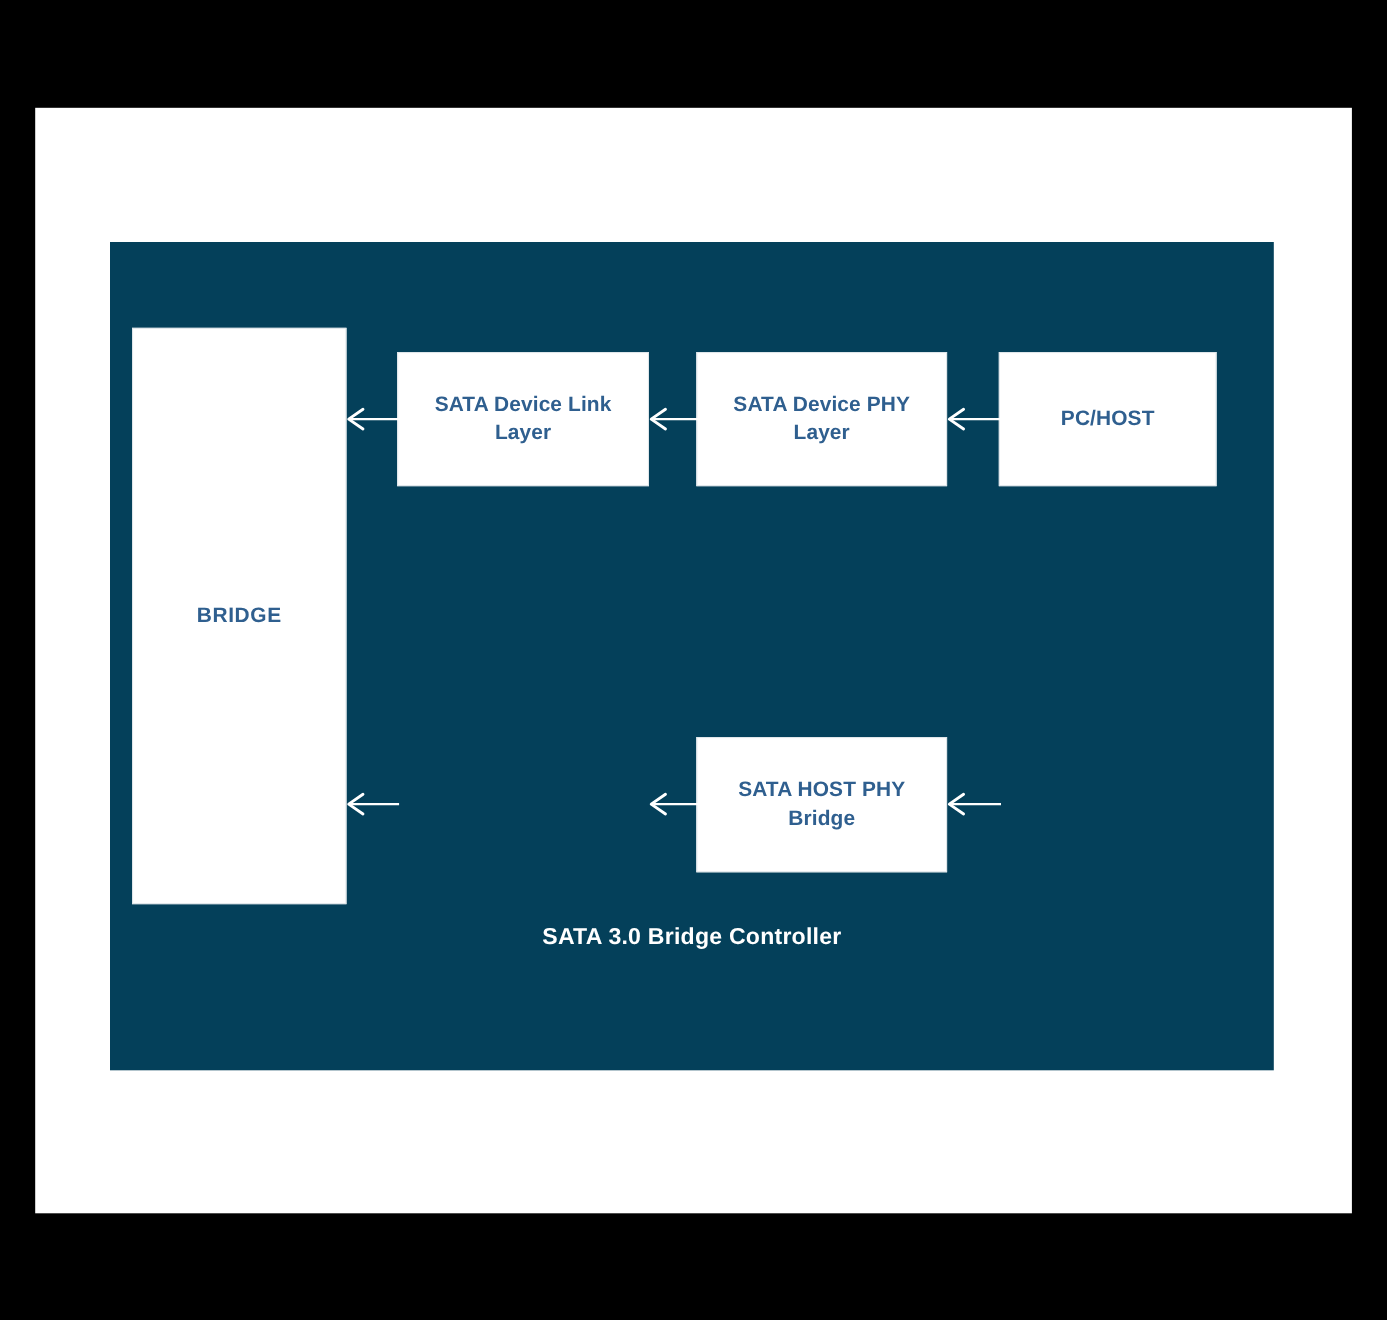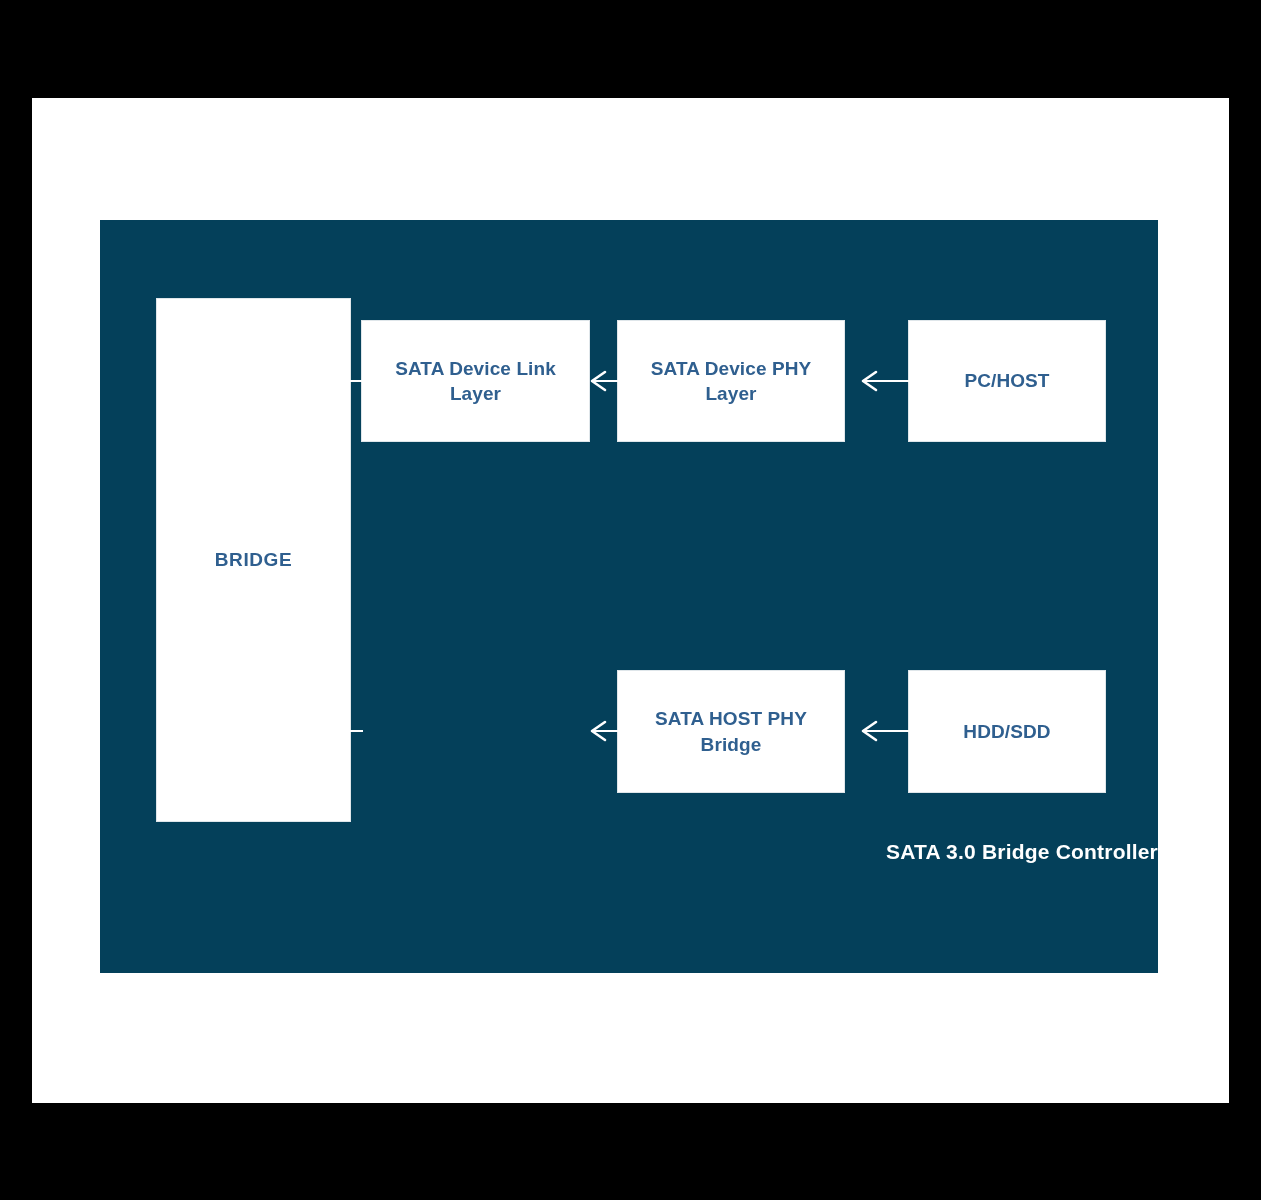--- a/index.html
+++ b/index.html
@@ -64,32 +64,31 @@
   }
 
   
   #block-bridge {
     left: 20px;
     top: 78px;
     width: 195px;
     height: 524px;
     font-size: 19px;
     letter-spacing: 0.6px;
-    margin-left: 36px;
   }
 
   
   .row-top { top: 100px; height: 122px; }
   
   .row-bottom { top: 450px; height: 123px; }
 
   
   .col-1 { left: 261px; width: 229px; font-size: 19px; }
   
-  .col-2 { left: 517px; width: 228px; font-size: 19px; text-align: center; }
+  .col-2 { left: 533px; width: 228px; font-size: 19px; text-align: center; }
   
   .col-3 { left: 808px; width: 198px; font-size: 19px; }
 
   
   .arrow {
     position: absolute;
     height: 30px;
   }
   .arrow svg { display: block; width: 100%; height: 100%; }
 
@@ -103,21 +102,21 @@
   .gap-b { left: 488px; width: 47px; }
   
   .gap-c { left: 759px; width: 51px; }
 
   
   #panel-caption {
     position: absolute;
     left: 0;
     right: 0;
     top: 620px;
-    text-align: right;
+    text-align: center;
     color: #ffffff;
     font-size: 21px;
     font-weight: bold;
     letter-spacing: 0.2px;
   }
 </style>
 </head>
 <body>
 
 <div id="canvas">
@@ -140,23 +139,20 @@
 
       <div class="block row-top col-3">
         <span class="block-label">PC/HOST</span>
       </div>
 
 
       <div class="block row-bottom col-2">
         <span class="block-label">SATA HOST PHY Bridge</span>
       </div>
 
-      <div class="block row-bottom col-3">
-        <span class="block-label">HDD/SDD</span>
-      </div>
 
       <div class="arrow arrow-top gap-a">
         <svg viewBox="0 0 50 30" preserveAspectRatio="none">
           <line x1="50" y1="15" x2="6" y2="15" stroke="#ffffff" stroke-width="2.2"></line>
           <polyline points="17,6 4,15 17,24" fill="none" stroke="#ffffff" stroke-width="2.6" stroke-linecap="round" stroke-linejoin="round"></polyline>
         </svg>
       </div>
 
       <div class="arrow arrow-top gap-b">
         <svg viewBox="0 0 47 30" preserveAspectRatio="none">

